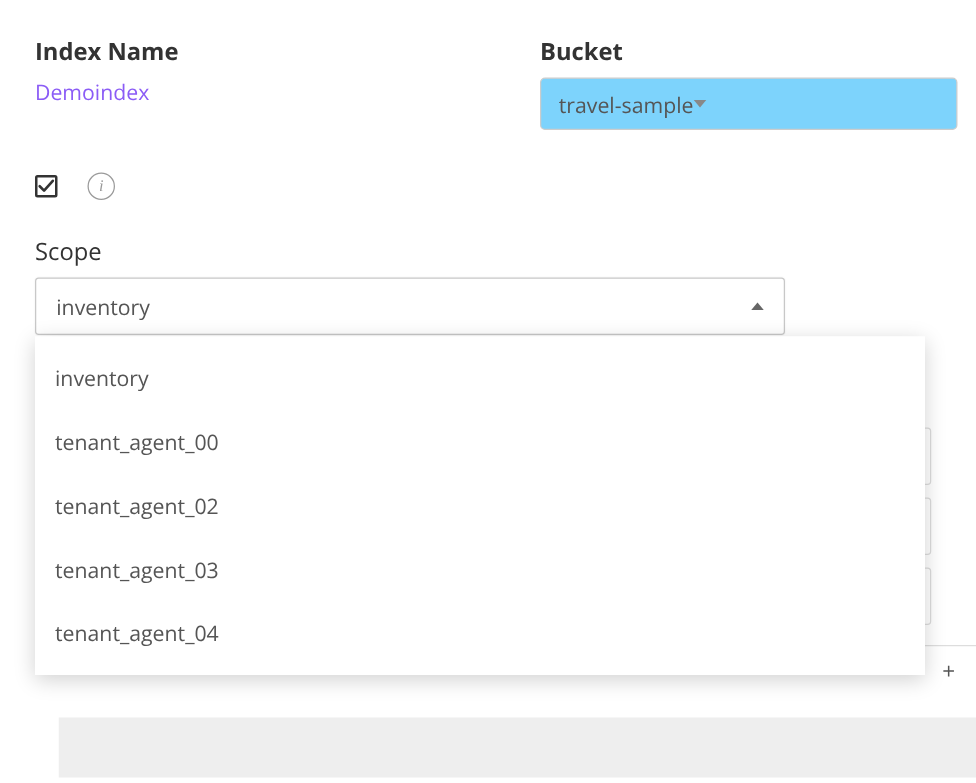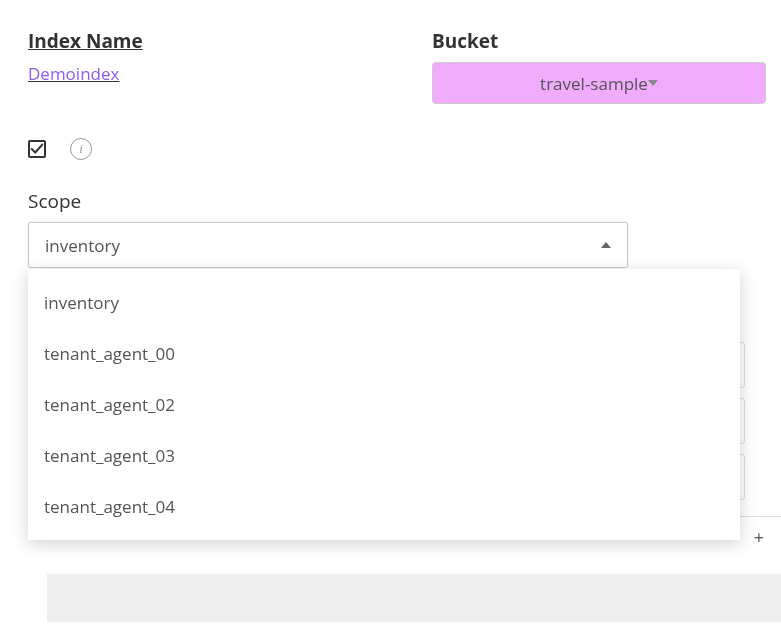--- a/index.html
+++ b/index.html
@@ -10,41 +10,41 @@
       padding: 28px;
       width: 781px;
       height: 626px;
       position: relative;
     }
     .row {
       display: flex;
       gap: 24px;
     }
     .field-group { display: flex; flex-direction: column; }
-    .field-index { flex: 0 0 380px; text-decoration: underline; }
+    .field-index { flex: 0 0 380px; }
     .field-bucket { flex: 0 0 334px; }
     .label-strong {
       font-weight: 700;
       font-size: 19px;
       color: #333;
       margin-bottom: 8px;
     }
     .value-text {
       font-size: 17px;
       color: #8b5cf6;
     }
     .select {
       display: flex;
       align-items: center;
-      justify-content: center;
+      justify-content: flex-start;
       height: 42px;
       border: 1px solid #ccc;
       border-radius: 4px;
       padding: 0 14px;
-      background: #f0abfc;
+      background: #7dd3fc;
       cursor: pointer;
     }
     .select-text { font-size: 17px; color: #555; }
     .caret-down {
       width: 0; height: 0;
       border-left: 5px solid transparent;
       border-right: 5px solid transparent;
       border-top: 6px solid #888;
     }
     .checkbox-row {

